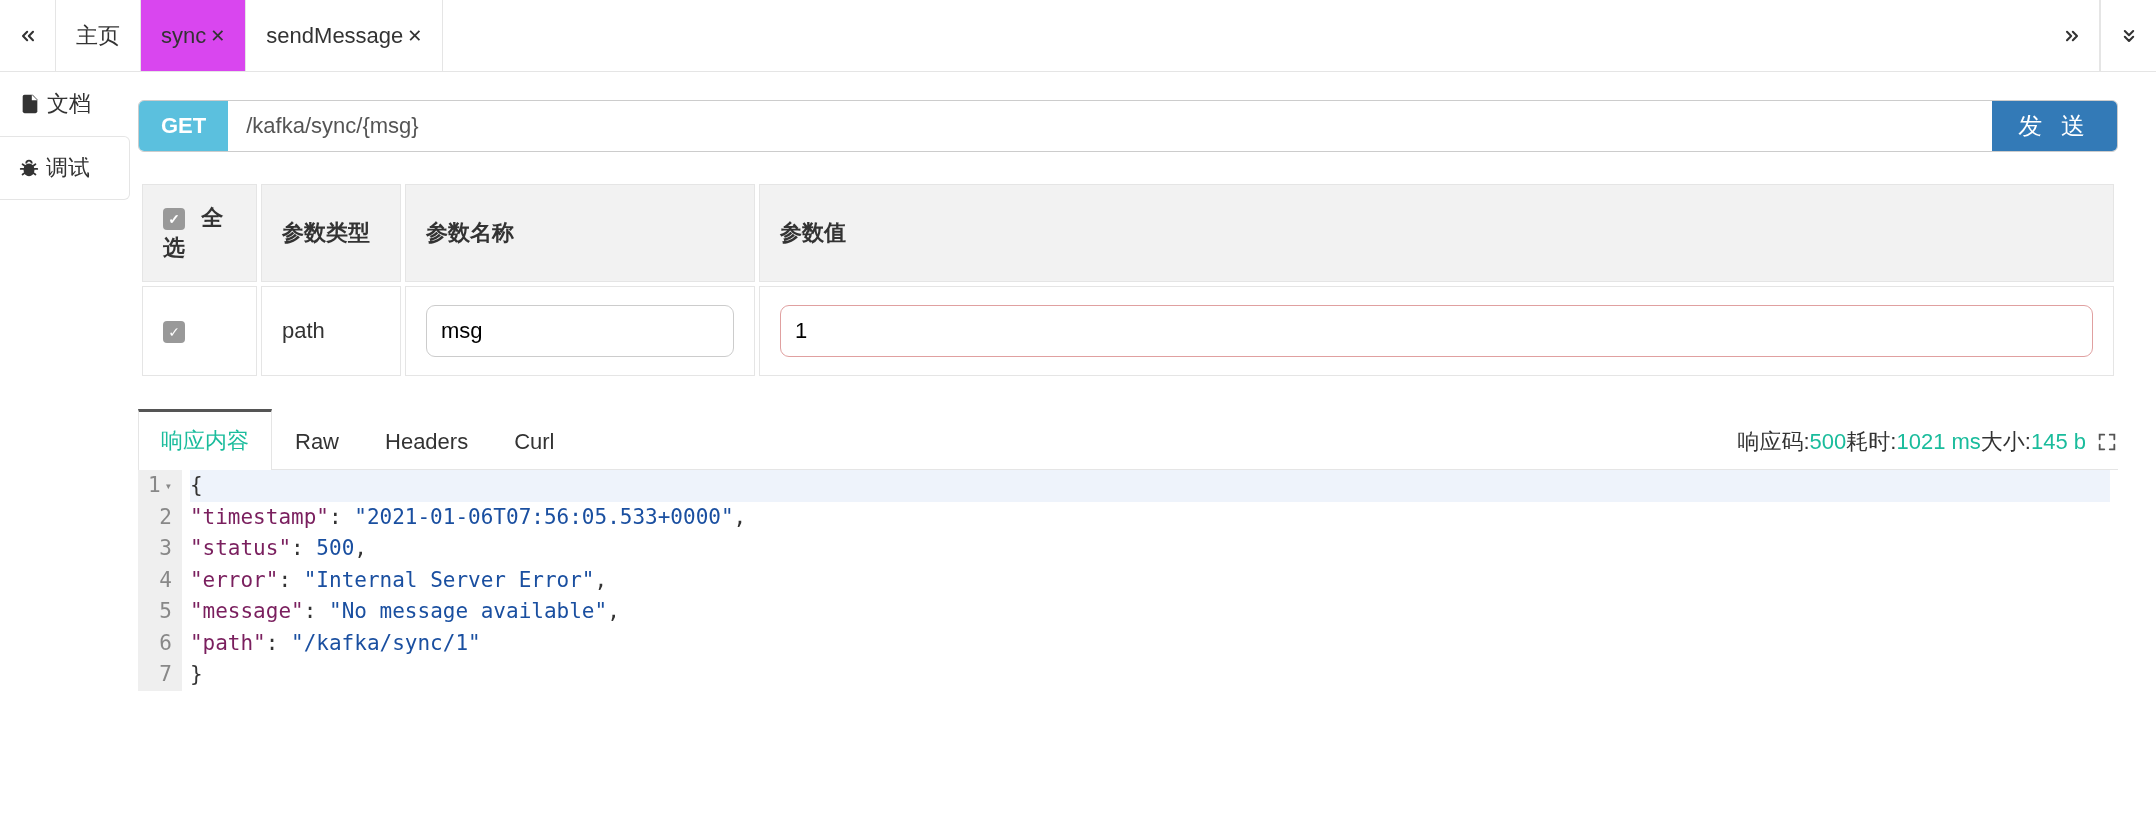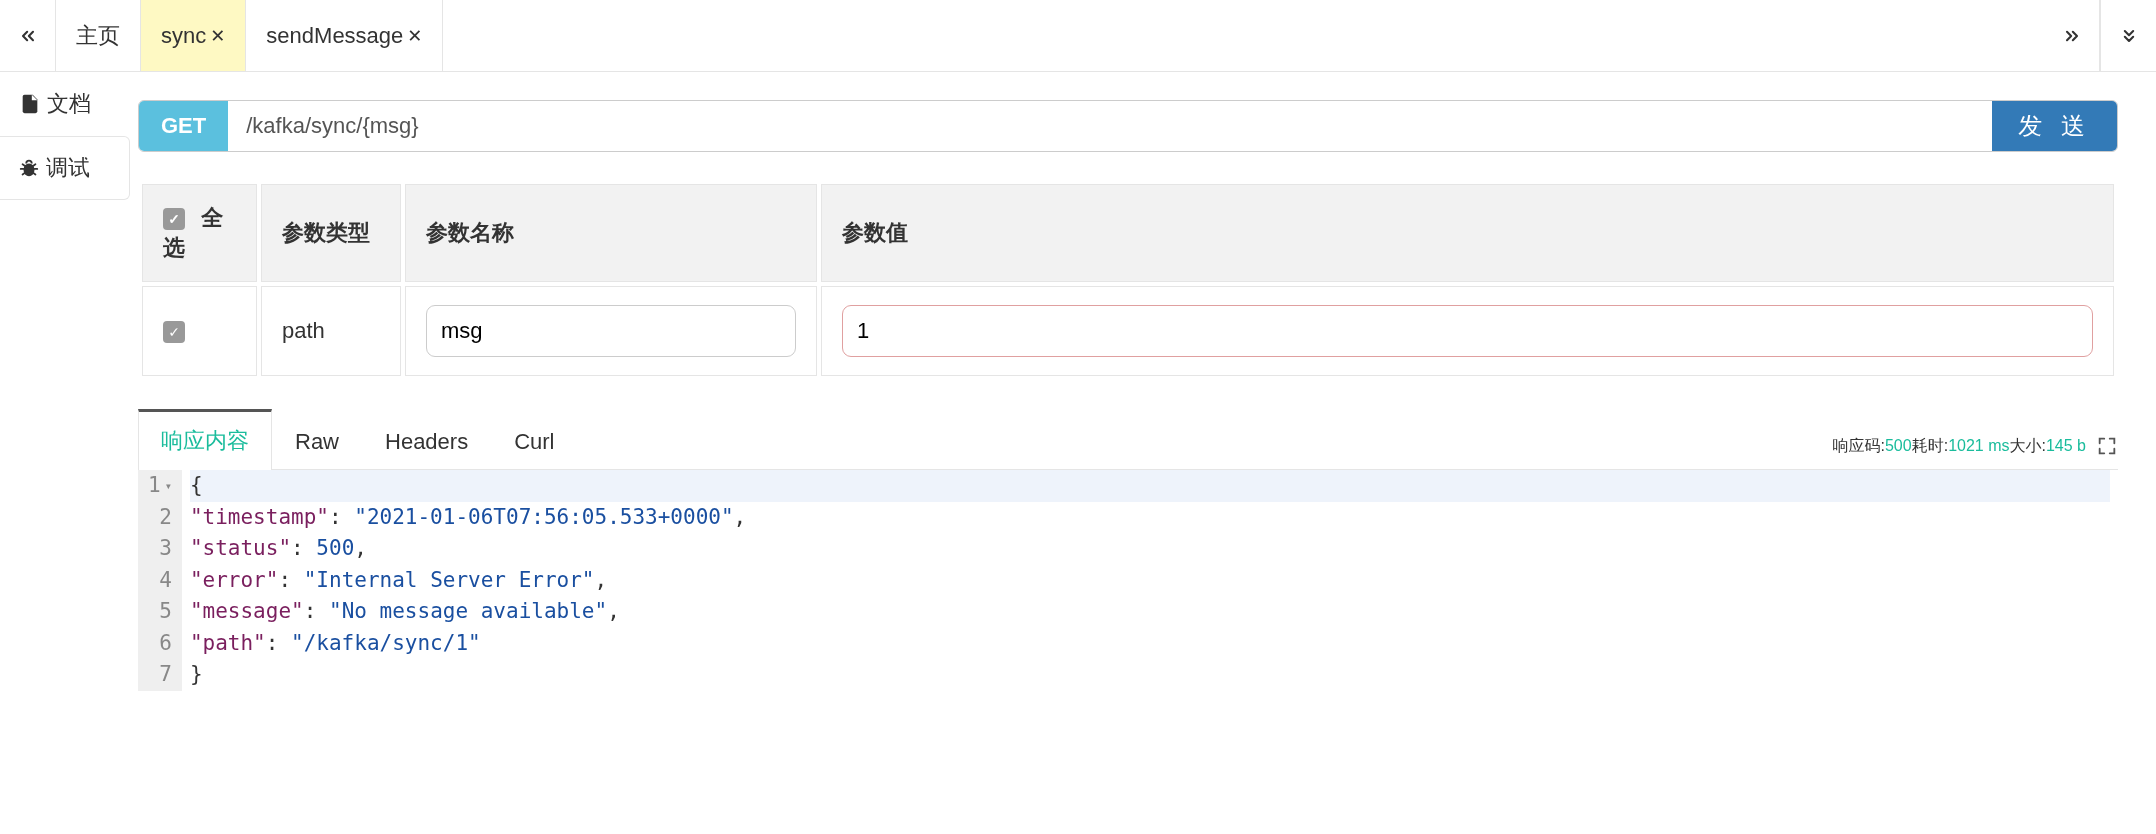--- a/index.html
+++ b/index.html
@@ -3,21 +3,21 @@
 <meta charset="utf-8">
 <style>
 * { box-sizing: border-box; margin: 0; padding: 0; }
 body { font-family: -apple-system, BlinkMacSystemFont, "Segoe UI", "PingFang SC", "Microsoft YaHei", sans-serif; font-size: 20px; color: #333; background: #fff; }
 
 
 .tabbar { display: flex; align-items: stretch; height: 72px; border-bottom: 1px solid #e5e5e5; }
 .tab-nav-btn { width: 56px; display: flex; align-items: center; justify-content: center; cursor: pointer; border-right: 1px solid #e5e5e5; }
 .tab-nav-btn:last-child { border-right: none; border-left: 1px solid #e5e5e5; }
 .tab { display: flex; align-items: center; padding: 0 20px; border-right: 1px solid #e5e5e5; cursor: pointer; font-size: 22px; }
-.tab.active { background: #fef9c3; }
+.tab.active { background: #d946ef; }
 .tab .close { margin-left: 4px; font-size: 18px; }
 .tab-spacer { flex: 1; }
 
 
 .layout { display: flex; }
 .sidebar { width: 130px; min-width: 130px; }
 .side-item { display: flex; align-items: center; gap: 6px; padding: 16px 18px; font-size: 22px; cursor: pointer; border: 1px solid transparent; }
 .side-item.active { border: 1px solid #e5e5e5; border-left: none; border-radius: 0 6px 6px 0; background: #fff; }
 
 .main { flex: 1; padding: 28px 38px 0 0; margin-left: 8px; }
@@ -28,32 +28,32 @@
 .url-input { flex: 1; border: none; padding: 0 18px; font-size: 22px; color: #555; outline: none; }
 .send-btn { background: #337ab7; color: #fff; border: none; padding: 0 26px; font-size: 24px; letter-spacing: 6px; cursor: pointer; }
 
 
 .ptable { width: 100%; border-collapse: separate; border-spacing: 4px; margin-bottom: 28px; }
 .ptable th, .ptable td { border: 1px solid #e5e5e5; padding: 18px 20px; text-align: left; font-size: 22px; }
 .ptable th { background: #f2f2f2; font-weight: 600; }
 .ptable td { background: #fff; }
 .col-check { width: 115px; }
 .col-type { width: 140px; }
-.col-name { width: 412px; }
+.col-name { width: 350px; }
 .chk { width: 22px; height: 22px; border-radius: 4px; background: #999; display: inline-flex; align-items: center; justify-content: center; margin-right: 10px; vertical-align: middle; }
 .chk::after { content: "✓"; color: #fff; font-size: 14px; }
 .pin { width: 100%; border: 1px solid #ccc; border-radius: 9px; padding: 12px 14px; font-size: 22px; outline: none; }
 .pin.err { border-color: #e0a0a0; }
 
 
 .resp-bar { display: flex; align-items: flex-end; border-bottom: 1px solid #e5e5e5; }
 .resp-tab { padding: 14px 22px; font-size: 22px; cursor: pointer; border: 1px solid transparent; border-bottom: none; }
 .resp-tab.active { color: #1abc9c; border-color: #e5e5e5; border-top: 3px solid #555; background: #fff; position: relative; top: 1px; }
 .resp-spacer { flex: 1; }
-.resp-meta { font-size: 16px; padding-bottom: 12px; display: flex; align-items: center; gap: 0; }
+.resp-meta { font-size: 22px; padding-bottom: 12px; display: flex; align-items: center; gap: 0; }
 .resp-meta .lbl { color: #333; }
 .resp-meta .val { color: #1abc9c; font-weight: 500; }
 .expand-ic { margin-left: 10px; cursor: pointer; }
 
 
 .code-wrap { display: flex; font-family: Menlo, Consolas, monospace; font-size: 21px; line-height: 1.5; background: #fff; max-height: 260px; overflow: auto; }
 .gutter { background: #efefef; color: #888; text-align: right; padding: 0 10px; user-select: none; }
 .gutter .gl { height: 31.5px; display: flex; align-items: center; justify-content: flex-end; gap: 4px; }
 .gutter .fold { font-size: 12px; color: #888; }
 .code { flex: 1; padding: 0 8px; white-space: pre; }

